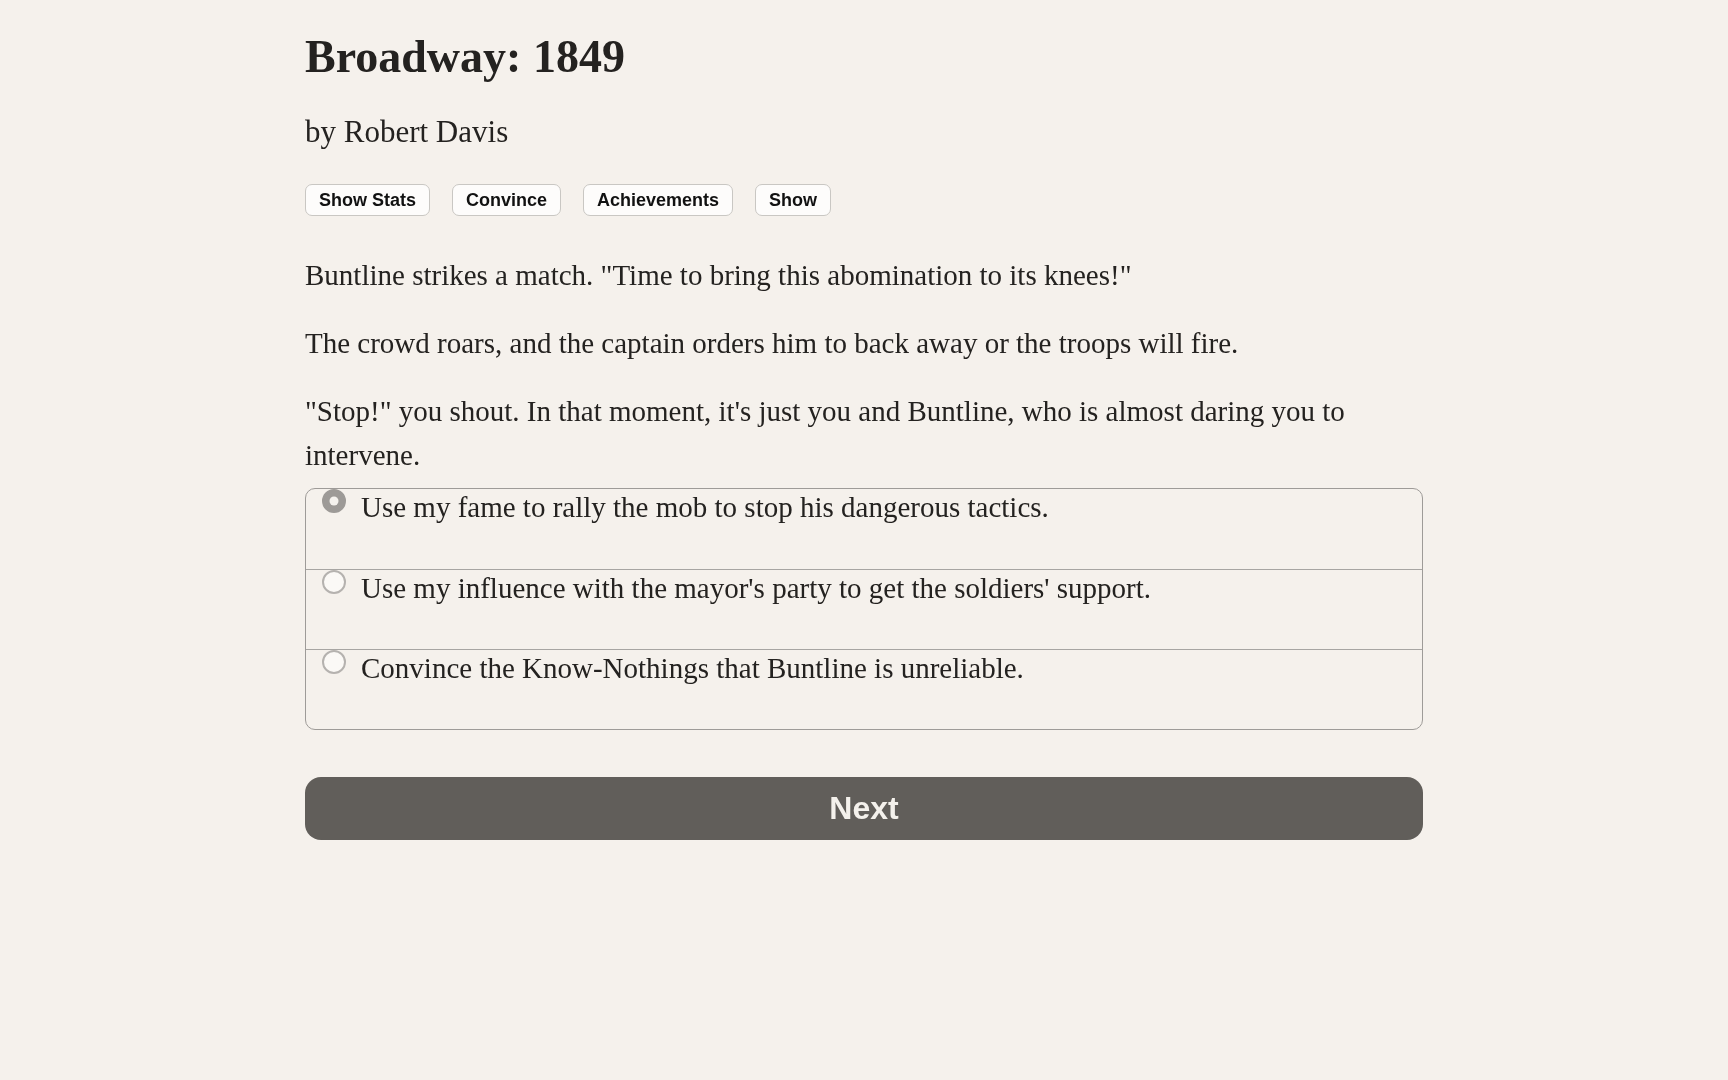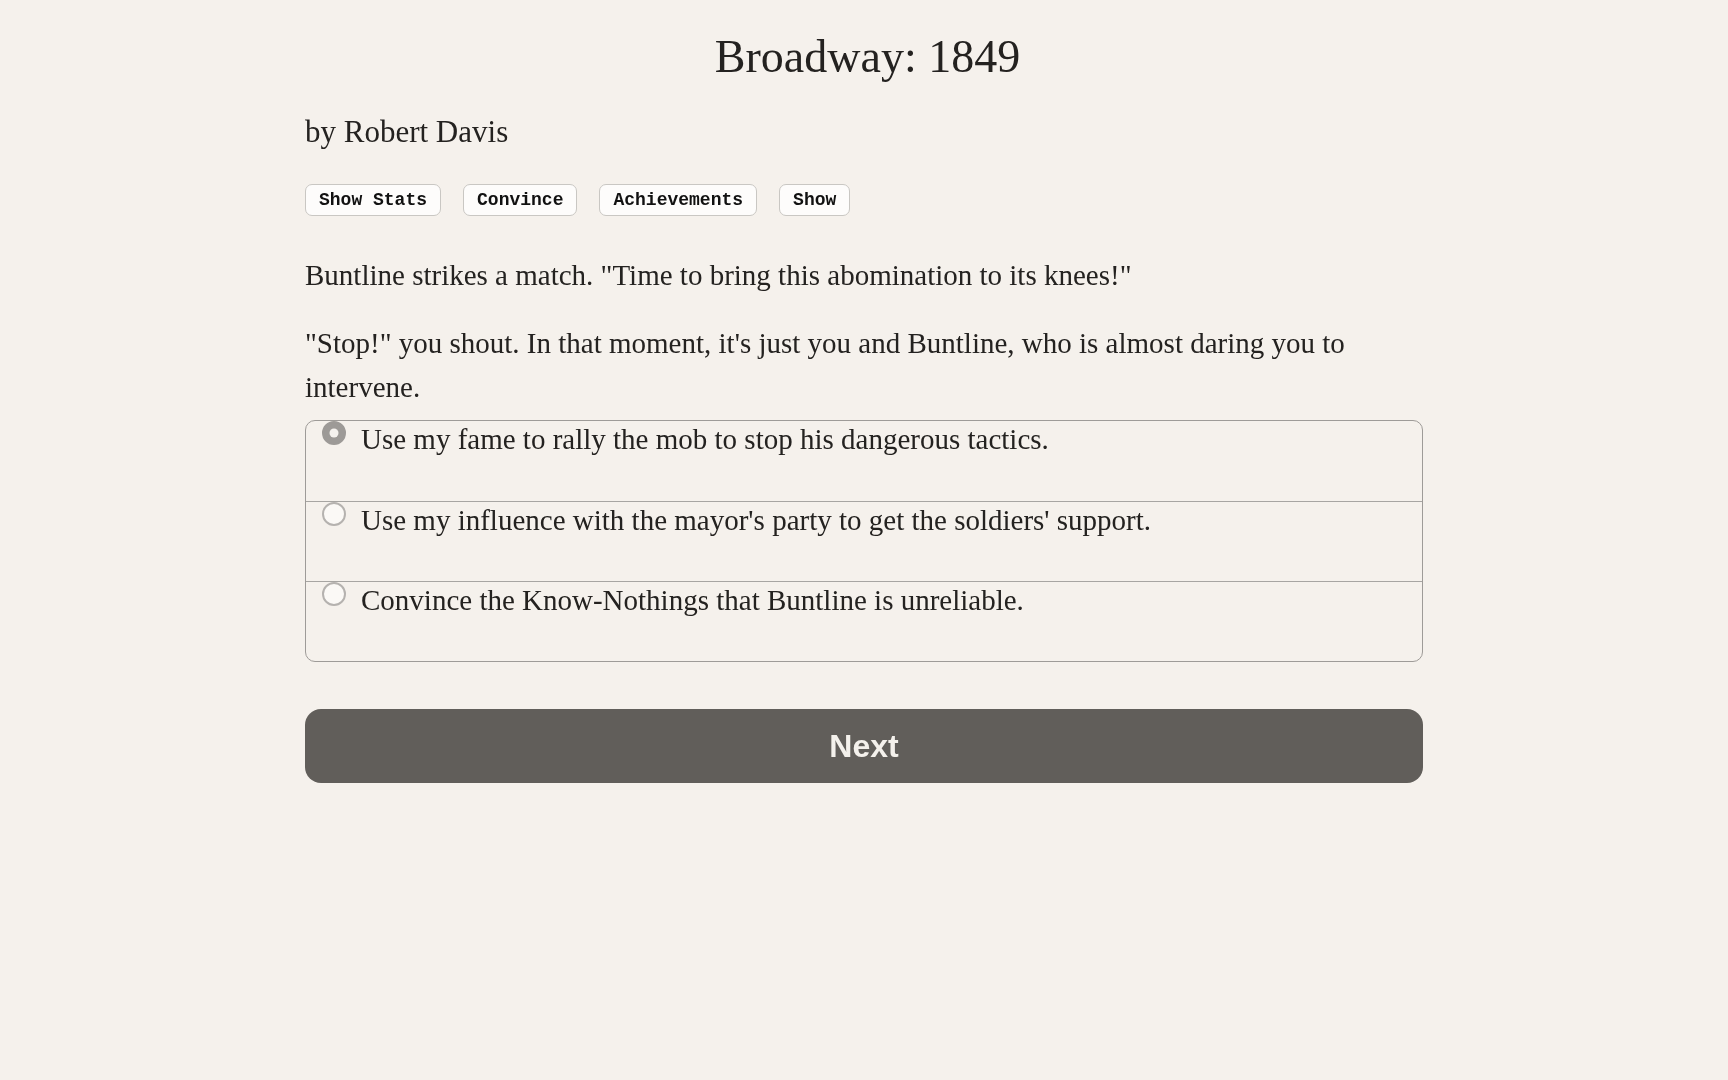--- a/index.html
+++ b/index.html
@@ -27,35 +27,34 @@
     position: relative;
   }
   .content {
     position: absolute;
     left: 305px;
     top: 0;
     width: 1118px;
   }
   h1.title {
     font-size: 46px;
-    font-weight: 400;
+    font-weight: 700;
     line-height: 1.15;
-    margin: 31px 0 0 7px;
-    text-align: center;
+    margin: 31px 0 0 0;
   }
   .byline {
     font-size: 31px;
     line-height: 1.2;
     margin-top: 29px;
   }
   .toolbar {
     display: flex;
     gap: 22px;
     margin-top: 34px;
-    font-family: Liberation Mono, monospace;
+    font-family: Liberation Sans, sans-serif;
   }
   .tb-btn {
     height: 32px;
     padding: 0 13px;
     background: #fdfcfb;
     border: 1px solid #c9c7c3;
     border-radius: 7px;
     font-family: inherit;
     font-size: 18px;
     font-weight: 600;
@@ -113,21 +112,21 @@
     left: 50%;
     transform: translate(-50%, -50%);
   }
   .choice-label {
     font-size: 29px;
     line-height: 1.3;
   }
   .next-btn {
     display: block;
     width: 100%;
-    height: 74px;
+    height: 63px;
     margin-top: 47px;
     background: var(--next-bg);
     border: none;
     border-radius: 16px;
     color: var(--next-fg);
     font-family: "Liberation Sans", sans-serif;
     font-size: 32px;
     font-weight: 700;
     cursor: pointer;
   }
@@ -143,20 +142,21 @@
 
   <div class="toolbar">
     <button class="tb-btn">Show Stats</button>
     <button class="tb-btn">Convince</button>
     <button class="tb-btn">Achievements</button>
     <button class="tb-btn">Show</button>
   </div>
 
   <div class="story">
     <p>Buntline strikes a match. "Time to bring this abomination to its knees!"</p>
+    <p>The crowd roars, and the captain orders him to back away or the troops will fire.</p>
     <p>"Stop!" you shout. In that moment, it's just you and Buntline, who is almost daring you to intervene.</p>
   </div>
 
   <div class="choices">
     <div class="choice-row selected">
       <span class="radio"></span>
       <span class="choice-label">Use my fame to rally the mob to stop his dangerous tactics.</span>
     </div>
     <div class="choice-row">
       <span class="radio"></span>

